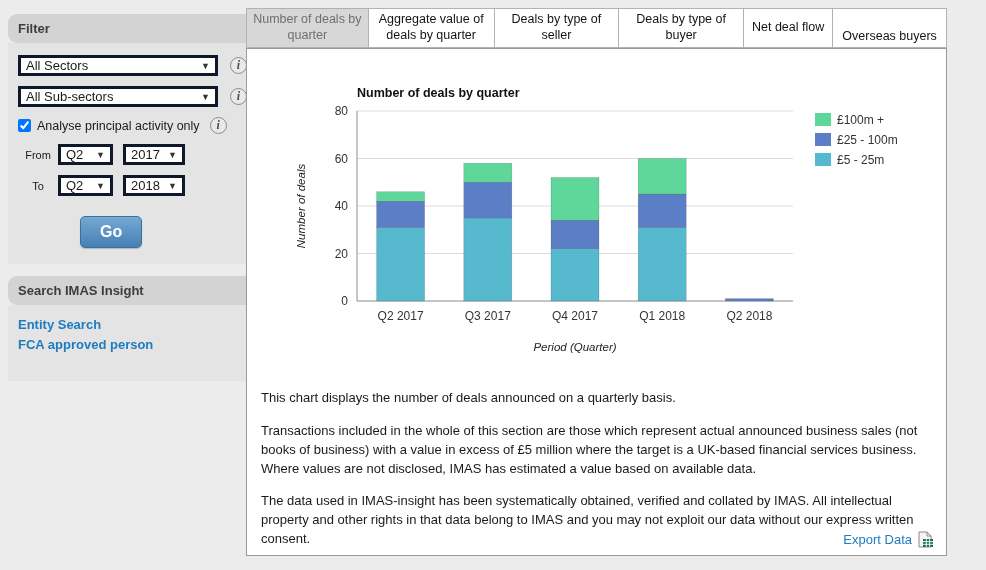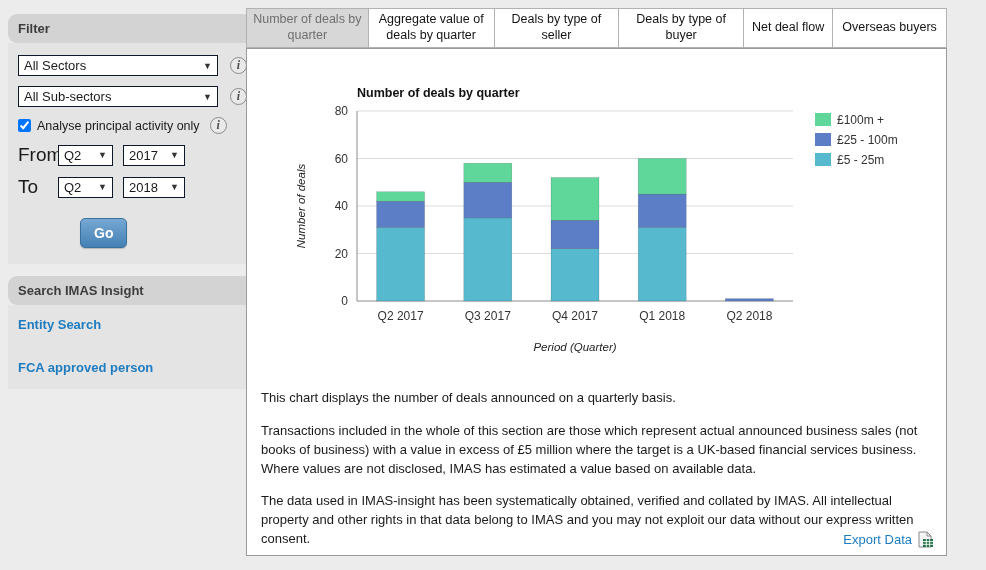--- a/index.html
+++ b/index.html
@@ -22,21 +22,21 @@
     font-weight: bold;
     color: #3d3d3d;
     border-radius: 9px;
   }
   .section-body { background: #e4e4e4; padding: 12px 10px 14px; }
   .row { display: flex; align-items: center; margin-bottom: 10px; }
   .row:last-child { margin-bottom: 0; }
 
   .fake-select {
     background: #fff;
-    border: 1px solid #0f172a;
+    border: 3px solid #0f172a;
     height: 21px;
     display: flex;
     align-items: center;
     justify-content: space-between;
     padding: 0 5px;
     font-size: 13px;
     cursor: pointer;
   }
   .fake-select .arrow { font-size: 9px; color: #333; margin-left: 5px; }
   .sel-wide { width: 201px; }
@@ -55,45 +55,45 @@
     font-size: 12px;
     display: flex; align-items: center; justify-content: center;
     margin-left: 12px;
     cursor: pointer;
   }
 
   .chk-row { font-size: 12.5px; }
   .chk-row input { margin-right: 6px; cursor: pointer; }
   .chk-row .info-icon { margin-left: 10px; }
 
-  .ft-label { width: 40px; font-size: 19px; }
+  .ft-label { width: 40px; font-size: 11px; text-align: center; }
 
   .go-btn {
     margin: 10px 0 2px 62px;
     background: linear-gradient(#76a9d3, #4480b4);
     border: 1px solid #39719d;
     border-radius: 5px;
     color: #fff;
     font-weight: bold;
-    font-size: 14px;
+    font-size: 16px;
     font-family: "Liberation Sans", sans-serif;
-    padding: 6px 13px;
+    padding: 6px 19px;
     cursor: pointer;
     box-shadow: 0 1px 1px rgba(0,0,0,0.2);
     text-align: center;
   }
 
   .search-body { min-height: 76px; }
   .side-link {
     display: block;
     color: #1d7cc0;
     font-size: 13px;
     font-weight: bold;
     text-decoration: none;
-    margin-bottom: 28px;
+    margin-bottom: 5px;
     cursor: pointer;
   }
   .side-link:last-child { margin-bottom: 0; }
 
   
   .main { position: absolute; left: 246px; top: 8px; width: 701px; }
   .tabs { display: flex; }
   .tab {
     background: #fff;
     border: 1px solid #b2b2b2;
@@ -210,21 +210,21 @@
       </div>
       <div class="tab" style="width: 127px;">
         <span>Deals by type of seller</span>
       </div>
       <div class="tab" style="width: 127px; align-items: center;">
         <span>Deals by type of buyer</span>
       </div>
       <div class="tab" style="width: 91px;">
         <span>Net deal flow</span>
       </div>
-      <div class="tab" style="width: 116px;">
+      <div class="tab" style="width: 116px; align-items: flex-end;">
         <span>Overseas buyers</span>
       </div>
     </div>
 
   <div class="panel">
     <svg id="chart-svg" width="672" height="314" viewBox="0 0 672 314">
         <text x="87" y="246" text-anchor="end" font-size="12" fill="#333">0</text>
         <line x1="96" y1="194.5" x2="532" y2="194.5" stroke="#dcdcdc" stroke-width="1"></line>
         <text x="87" y="198.5" text-anchor="end" font-size="12" fill="#333">20</text>
         <line x1="96" y1="147" x2="532" y2="147" stroke="#dcdcdc" stroke-width="1"></line>

